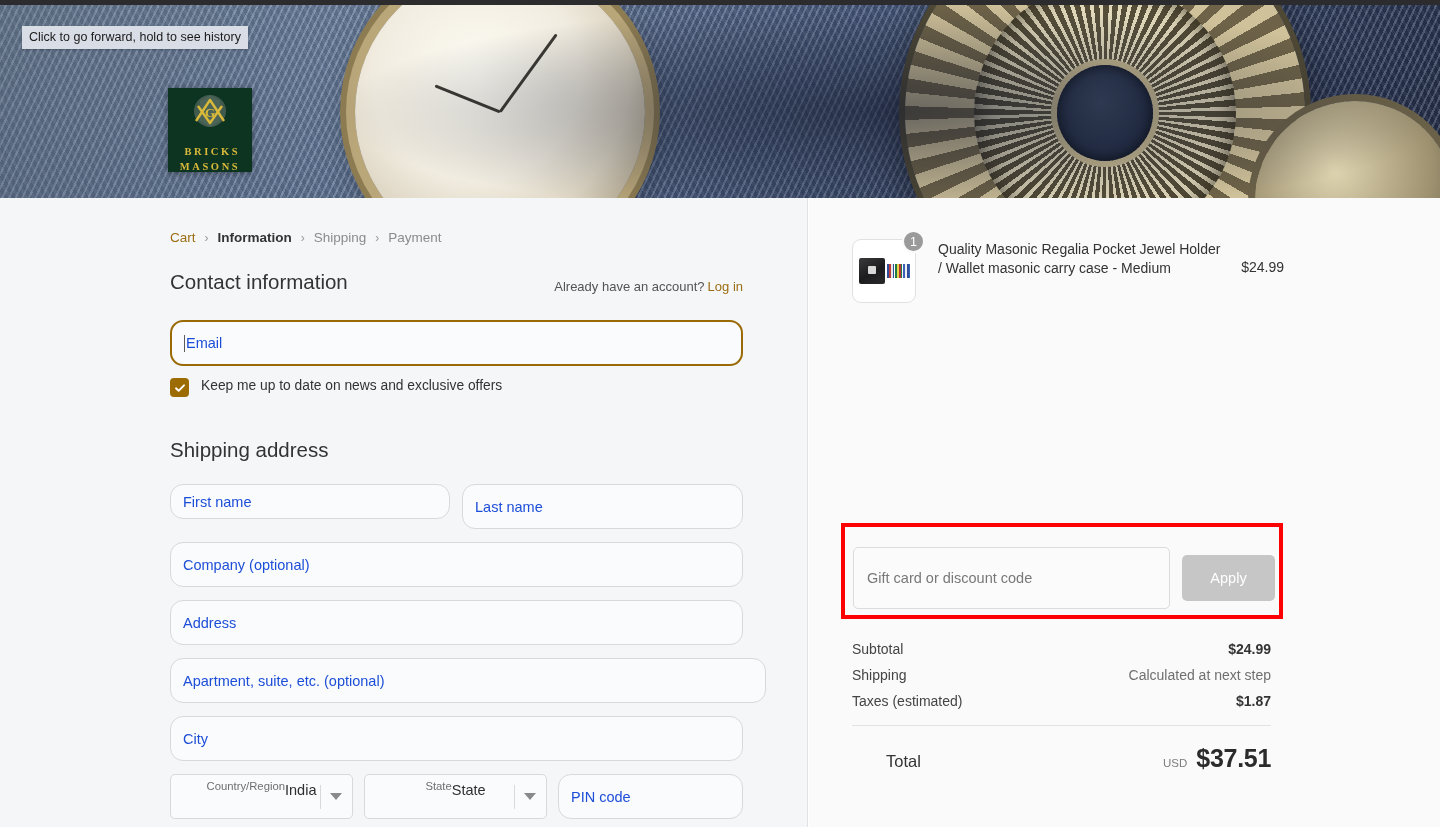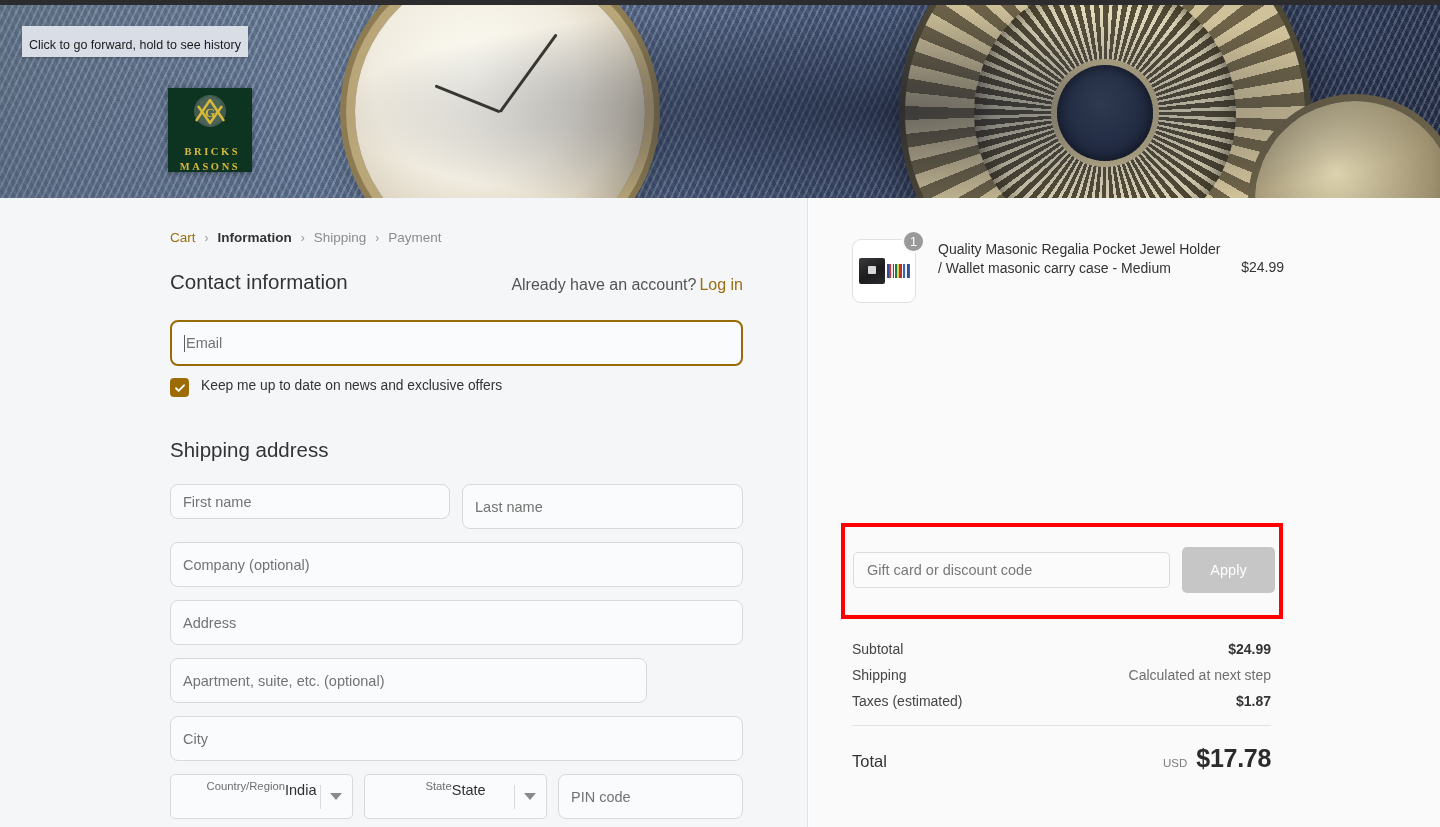--- a/index.html
+++ b/index.html
@@ -102,21 +102,21 @@
     background: radial-gradient(circle at 40% 35%, #dfd4b0 0%, #9d9170 55%, #4a442f 100%);
     box-shadow: 0 0 0 7px #6b6148;
     filter: blur(.6px);
   }
 
   
   .tooltip {
     position: absolute; left: 22px; top: 26px; z-index: 30;
     background: #d9dde6; color: #1a1a1a;
     font-size: 12.5px; line-height: 18px;
-    padding: 10px 7px 3px 7px;
+    padding: 2px 7px 3px 7px;
     white-space: nowrap;
     box-shadow: 0 1px 2px rgba(0,0,0,.25);
   }
 
   
   .logo {
     position: absolute; left: 168px; top: 88px; z-index: 20;
     width: 84px; height: 84px;
     background: #0d3321;
     display: flex; flex-direction: column; align-items: center;
@@ -154,26 +154,26 @@
     color: #9b9b9b; font-size: 12px; line-height: 1;
     display: inline-flex; align-items: center;
   }
 
   
   .sec-head-row {
     position: absolute; left: 170px; top: 72px; width: 573px;
     display: flex; align-items: flex-end; justify-content: space-between;
   }
   .sec-title { font-size: 20.5px; color: #333333; font-weight: 400; }
-  .acct-line { font-size: 16px; color: #545454; }
+  .acct-line { font-size: 13px; color: #545454; }
   .acct-link { color: #9c6d12; text-decoration: none; margin-left: 3px; }
 
   .field {
-    background: #f9fbfc; border: 1px solid #d9d9d9; border-radius: 8px;
-    font-size: 14.5px; color: #737373; display: flex; align-items: center;
+    background: #f9fbfc; border: 1px solid #d9d9d9; border-radius: 13px;
+    font-size: 14.5px; color: #1d4ed8; display: flex; align-items: center;
     padding: 0 12px; position: absolute;
   }
   .field.focused {
     border: 2px solid #9a6a06; background: #f9fbfc;
   }
   .caret {
     width: 1px; height: 17px; background: #5b5b5b; margin-right: 1px;
     position: relative; top: 0;
   }
   .email-field { left: 170px; top: 122px; width: 573px; height: 46px; }
@@ -189,21 +189,21 @@
   }
   .cbox svg { display: block; }
   .cbox-label { font-size: 13.8px; color: #333333; }
 
   
   .ship-title { position: absolute; left: 170px; top: 240px; font-size: 20.5px; color: #333333; }
   .f-first  { left: 170px; top: 286px; width: 280px; height: 35px; }
   .f-last   { left: 462px; top: 286px; width: 281px; height: 45px; }
   .f-company{ left: 170px; top: 344px; width: 573px; height: 45px; }
   .f-address{ left: 170px; top: 402px; width: 573px; height: 45px; }
-  .f-apt    { left: 170px; top: 460px; width: 477px; height: 45px; }
+  .f-apt    { left: 170px; top: 460px; width: 596px; height: 45px; }
   .f-city   { left: 170px; top: 518px; width: 573px; height: 45px; }
 
   .select-field {
     position: absolute; background: #f9fbfc; border: 1px solid #d9d9d9;
     border-radius: 5px; height: 45px; padding: 5px 12px 0 12px;
     display: flex; flex-direction: row; justify-content: center;
   }
   .sel-country { left: 170px; top: 576px; width: 183px; }
   .sel-state   { left: 364px; top: 576px; width: 183px; }
   .f-pin       { left: 558px; top: 576px; width: 185px; height: 45px; }
@@ -264,21 +264,21 @@
   
   .annot-box {
     position: absolute; left: 841px; top: 325px; width: 442px; height: 96px;
     border: 4px solid #ff0000; background: transparent; pointer-events: none;
   }
   .discount-row {
     position: absolute; left: 853px; top: 349px;
     display: flex; gap: 12px; align-items: center;
   }
   .discount-input {
-    width: 317px; height: 36px; border: 1px solid #dcdcdc; border-radius: 5px;
+    width: 317px; height: 62px; border: 1px solid #dcdcdc; border-radius: 5px;
     background: #fbfbfb; display: flex; align-items: center; padding: 0 13px;
     font-size: 14.5px; color: #787878;
   }
   .apply-btn {
     width: 93px; height: 46px; border-radius: 5px; background: #c6c6c6;
     color: #ffffff; font-size: 14.5px; display: flex;
     align-items: center; justify-content: center; border: none;
     font-family: inherit;
   }
 
@@ -286,21 +286,21 @@
   .totals { position: absolute; left: 852px; top: 443px; width: 419px; }
   .total-line {
     display: flex; justify-content: space-between; align-items: center;
     margin-bottom: 10px;
   }
   .tl-label { font-size: 14px; color: #444444; }
   .tl-value { font-size: 14px; color: #333333; font-weight: 700; }
   .tl-value.muted { font-weight: 400; color: #6f6f6f; }
   .totals-rule { height: 1px; background: #e2e2e2; margin: 16px 0 18px 0; }
   .grand-row { display: flex; justify-content: space-between; align-items: baseline; }
-  .grand-label { font-size: 16.5px; color: #333333; }
+  .grand-label { font-size: 16.5px; color: #333333; margin-left: 34px; }
   .grand-right { display: flex; align-items: baseline; gap: 9px; }
   .grand-cur { font-size: 11.5px; color: #7d7d7d; }
   .grand-amt { font-size: 25px; color: #2b2b2b; font-weight: 700; letter-spacing: -.3px; }
 </style>
 </head>
 <body>
 
 <div class="page">
 
   <div class="chrome-edge"></div>
@@ -469,19 +469,19 @@
         <span class="tl-label">Taxes (estimated)</span>
         <span class="tl-value">$1.87</span>
       </div>
 
       <div class="totals-rule"></div>
 
       <div class="grand-row">
         <span class="grand-label">Total</span>
         <span class="grand-right">
           <span class="grand-cur">USD</span>
-          <span class="grand-amt">$17.78</span>
+          <span class="grand-amt">$37.51</span>
         </span>
       </div>
     </div>
 
   </div>
 </div>
 
 </body></html>

